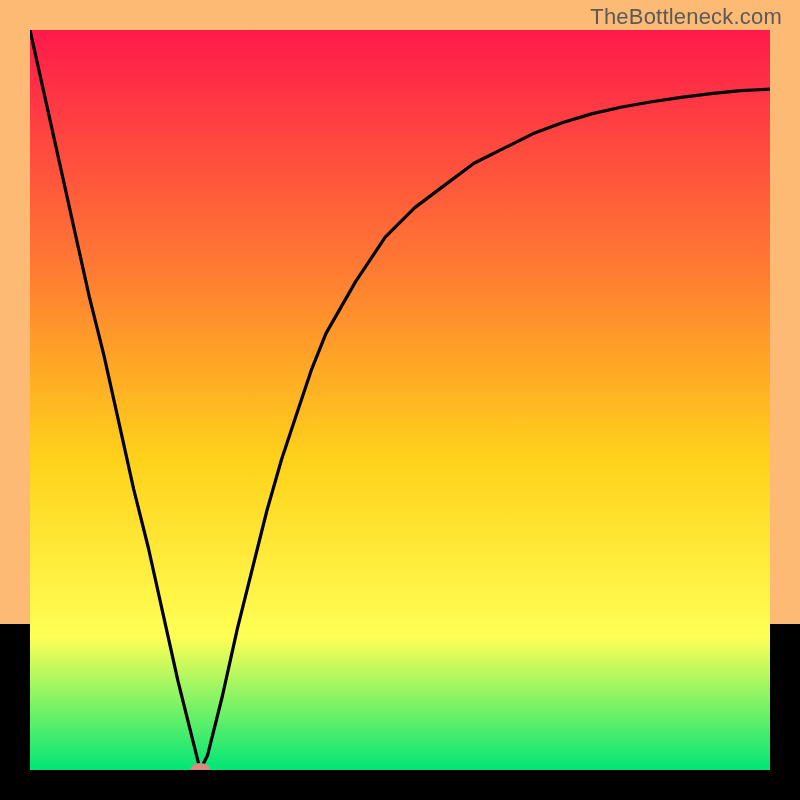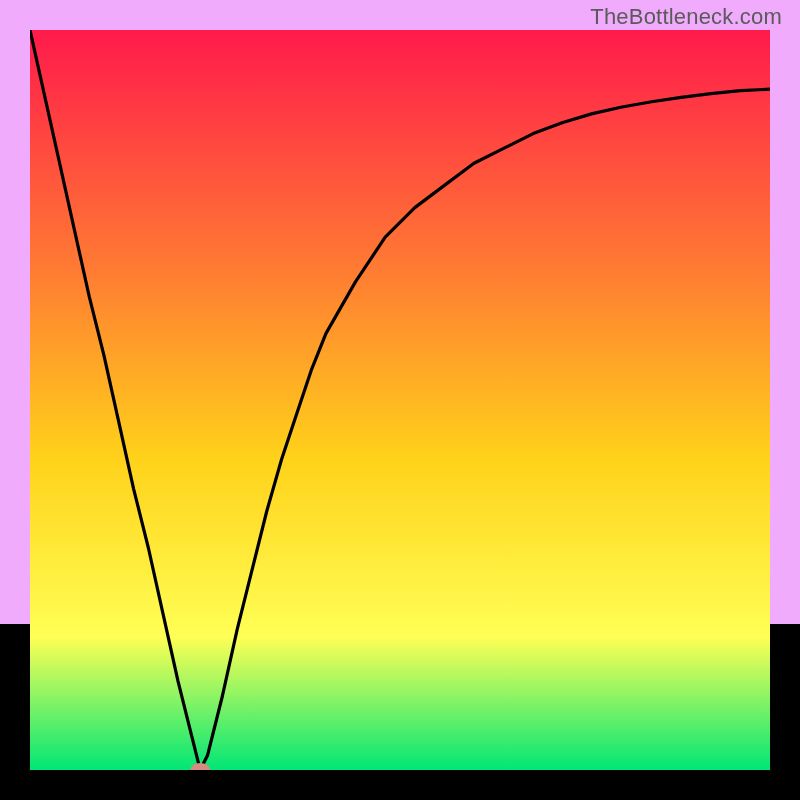--- a/index.html
+++ b/index.html
@@ -8,21 +8,21 @@
     width: 800px;
     height: 800px;
     background: #000;
     overflow: hidden;
     font-family: Arial, Helvetica, sans-serif;
   }
   .outer {
     position: relative;
     width: 800px;
     height: 624px;
-    background: #f0abfc;
+    background: #fdba74;
   }
   .watermark {
     position: absolute;
     top: 4px;
     right: 18px;
     color: #5a5a5a;
     font-size: 22px;
     font-weight: 500;
     letter-spacing: 0.2px;
     user-select: none;

